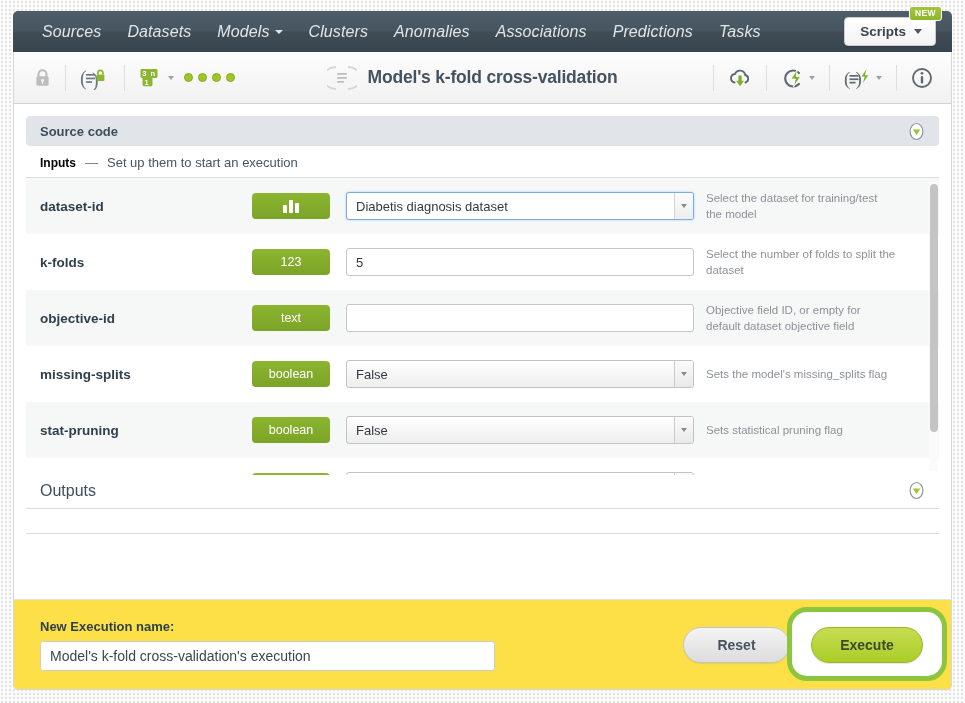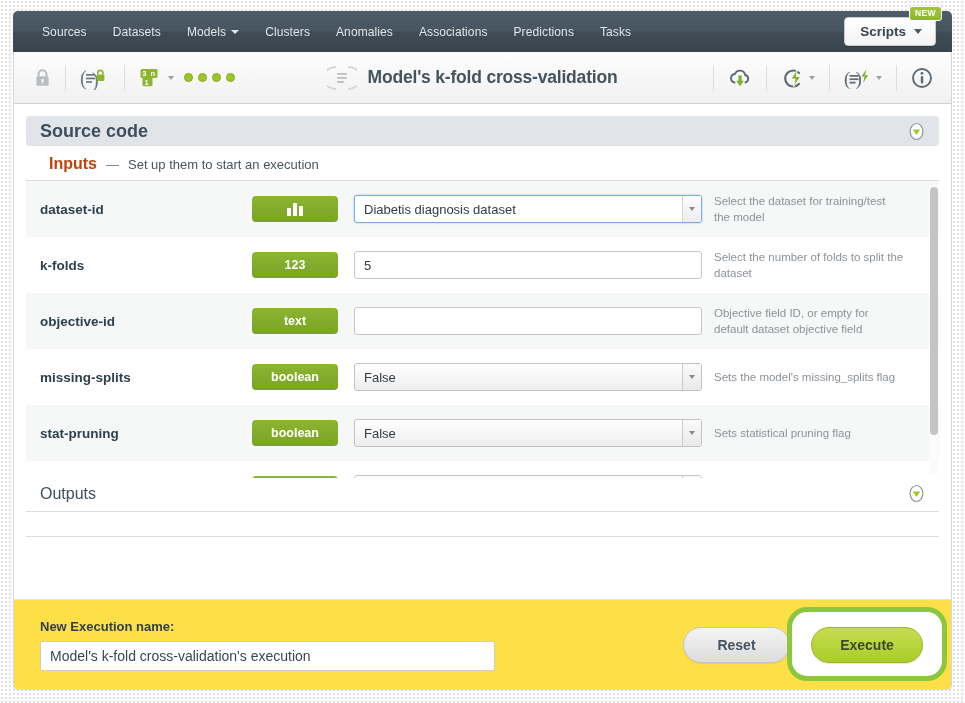--- a/index.html
+++ b/index.html
@@ -27,27 +27,28 @@
     left: 13px; top: 11px;
     width: 939px; height: 41px;
     background: linear-gradient(to bottom, #4e5d69 0%, #47555f 48%, #3f4c56 52%, #39454e 100%);
     border-radius: 5px 5px 0 0;
     display: flex;
     align-items: center;
     padding: 0 12px 0 16px;
   }
   .nav-item {
     color: #dfe5e9;
-    font-size: 12px;
+    font-size: 16px;
     padding: 6px 13px;
     text-decoration: none;
     white-space: nowrap;
     letter-spacing: 0.1px;
     cursor: pointer;
     border-radius: 3px;
+    font-style: italic;
   }
   .nav-item .caret {
     display: inline-block;
     margin-left: 5px;
     width: 0; height: 0;
     border-left: 4px solid transparent;
     border-right: 4px solid transparent;
     border-top: 4px solid #dfe5e9;
     vertical-align: middle;
   }
@@ -159,21 +160,21 @@
     background: #e1e5ea;
     border-radius: 4px;
     height: 30px;
     display: flex;
     align-items: center;
     justify-content: space-between;
     padding: 0 13px 0 14px;
     margin-bottom: 9px;
   }
   .section-head-title {
-    font-size: 18px;
+    font-size: 13px;
     font-weight: bold;
     color: #3d4e5c;
   }
   .collapse-icon { cursor: pointer; display: block; }
 
   .source-box {
     background: #f2f2f2;
     border-radius: 4px;
     height: 34px;
     display: flex;
@@ -184,21 +185,21 @@
     margin-bottom: 20px;
   }
 
   .inputs-head {
     display: flex;
     align-items: baseline;
     gap: 9px;
     padding: 0 14px 7px 14px;
     border-bottom: 1px solid #dcdcdc;
   }
-  .inputs-head .lbl { font-size: 16px; font-weight: bold; color: #c2410c; margin-left: 9px; }
+  .inputs-head .lbl { font-size: 12px; font-weight: bold; color: #000000; }
   .inputs-head .dash { color: #6b7a86; font-size: 13px; }
   .inputs-head .sub { font-size: 13px; color: #46555f; }
 
   
   .rows-viewport {
     position: relative;
     height: 297px;
     overflow: hidden;
   }
   .rows-inner { position: absolute; left: 0; top: 0; right: 0; }
@@ -211,27 +212,27 @@
   }
   .row.alt { background: #f6f7f7; }
   .row-label {
     width: 212px;
     font-size: 13.5px;
     font-weight: bold;
     color: #2f3f4c;
     flex-shrink: 0;
   }
   .type-badge {
-    width: 86px;
+    width: 78px;
     height: 26px;
     background: linear-gradient(to bottom, #8cb531 0%, #7ba327 100%);
     border-radius: 4px;
     color: #ffffff;
     font-size: 12.5px;
-    font-weight: bold;
+    font-weight: normal;
     display: flex;
     align-items: center;
     justify-content: center;
     flex-shrink: 0;
     margin-right: 16px;
   }
   .bars { display: flex; align-items: flex-end; gap: 2.5px; height: 13px; }
   .bars i { display: block; width: 3.5px; background: #fff; border-radius: 0.5px; }
   .bars i:nth-child(1) { height: 8px; }
   .bars i:nth-child(2) { height: 13px; }

